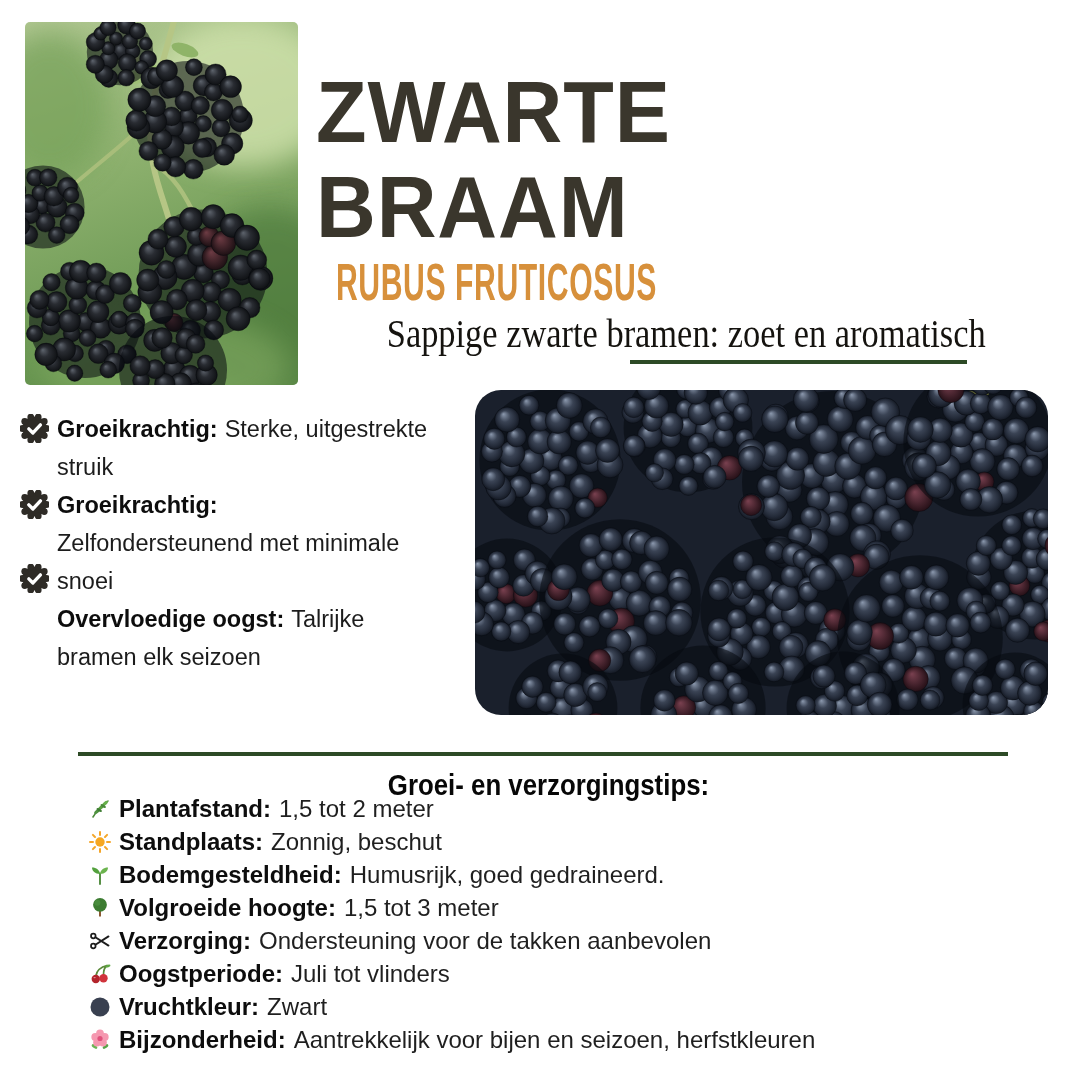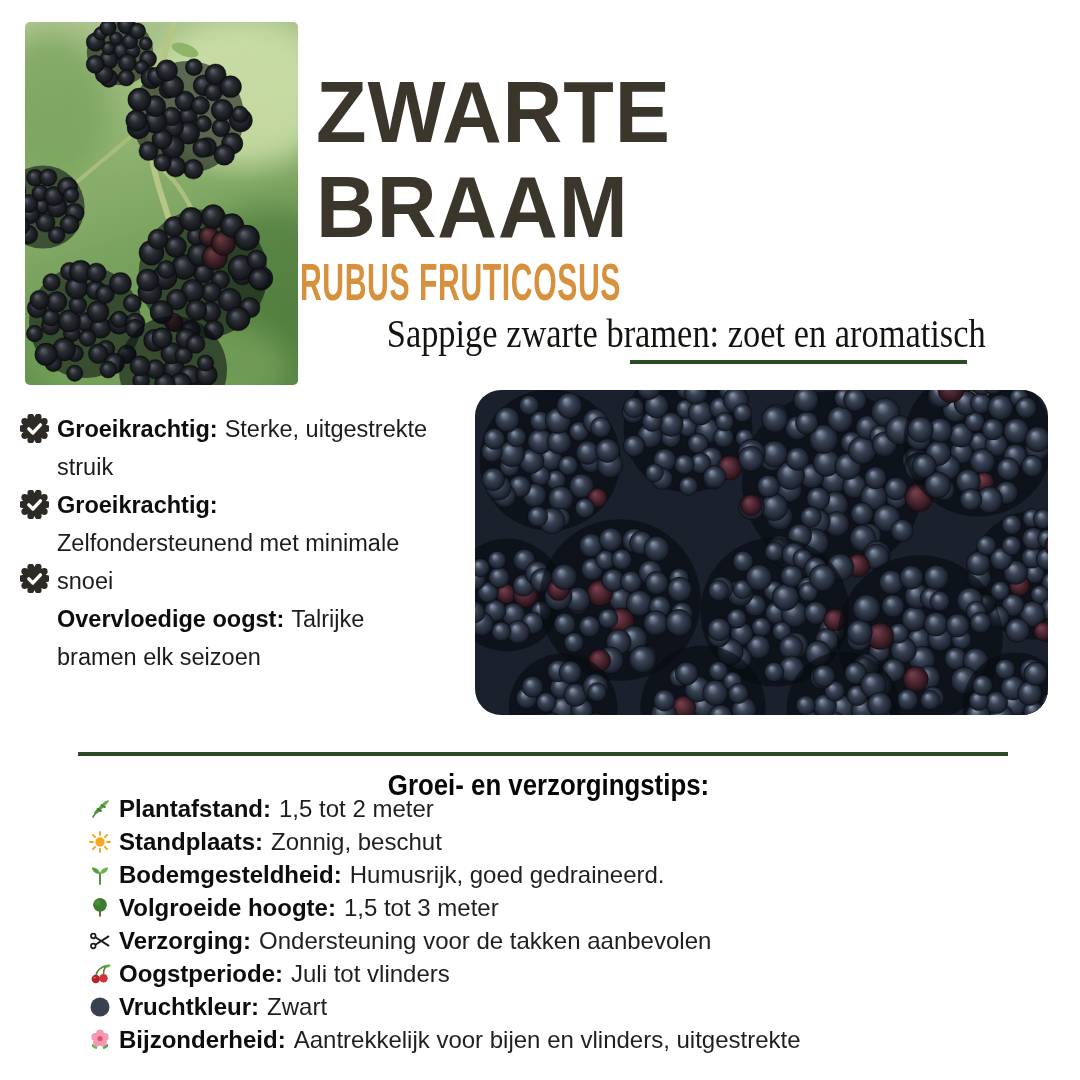--- a/index.html
+++ b/index.html
@@ -14,21 +14,21 @@
 
   
   .left-photo{left:25px;top:22px;width:273px;height:363px;border-radius:5px;overflow:hidden;}
   .main-photo{left:475px;top:390px;width:573px;height:325px;border-radius:26px;overflow:hidden;}
   .left-photo svg,.main-photo svg{display:block;width:100%;height:100%;}
 
   
   h1.title{left:316px;top:64px;margin:0;font-size:88px;line-height:95px;font-weight:bold;
            letter-spacing:1px;color:#3a362c;}
   h1.title .tline{display:block;transform:scaleX(0.94);transform-origin:left top;}
-  .subtitle{left:300px;top:256px;margin:0;font-size:52px;line-height:52px;font-weight:bold;
+  .subtitle{left:336px;top:256px;margin:0;font-size:52px;line-height:52px;font-weight:bold;
             color:#d7903b;white-space:nowrap;}
   .subtitle .inner{display:inline-block;transform:scaleX(0.58);transform-origin:left bottom;letter-spacing:1px;}
   .tagline{left:338px;top:312px;width:694px;text-align:center;font-family:"Liberation Serif",serif;
            font-size:40px;line-height:44px;color:#15130f;white-space:nowrap;}
   .tagline .inner{display:inline-block;transform:scaleX(0.86);transform-origin:center;}
   .tagline-underline{left:630px;top:360px;width:337px;height:4px;background:#2d4a26;}
 
   
   .features{left:20px;top:404px;width:500px;}
   .features .badges{position:absolute;left:0;top:0;width:30px;height:230px;}
@@ -905,17 +905,17 @@
           <circle cx="12" cy="5.5" r="3.9"></circle>
               <circle cx="16.76" cy="8.95" r="3.9"></circle>
               <circle cx="14.94" cy="14.55" r="3.9"></circle>
           <circle cx="9.06" cy="14.55" r="3.9"></circle>
               <circle cx="7.24" cy="8.95" r="3.9"></circle>
         </g>
         <circle cx="12" cy="10.5" r="2.6" fill="#e0517c"></circle>
       </svg>
         </span>
       <span class="tlabel">Bijzonderheid:</span>
-      <span class="tvalue">Aantrekkelijk voor bijen en vlinders, uitgestrekte</span>
+      <span class="tvalue">Aantrekkelijk voor bijen en seizoen, herfstkleuren</span>
     </li>
   </ul>
 
 </div>
 
 </body></html>

